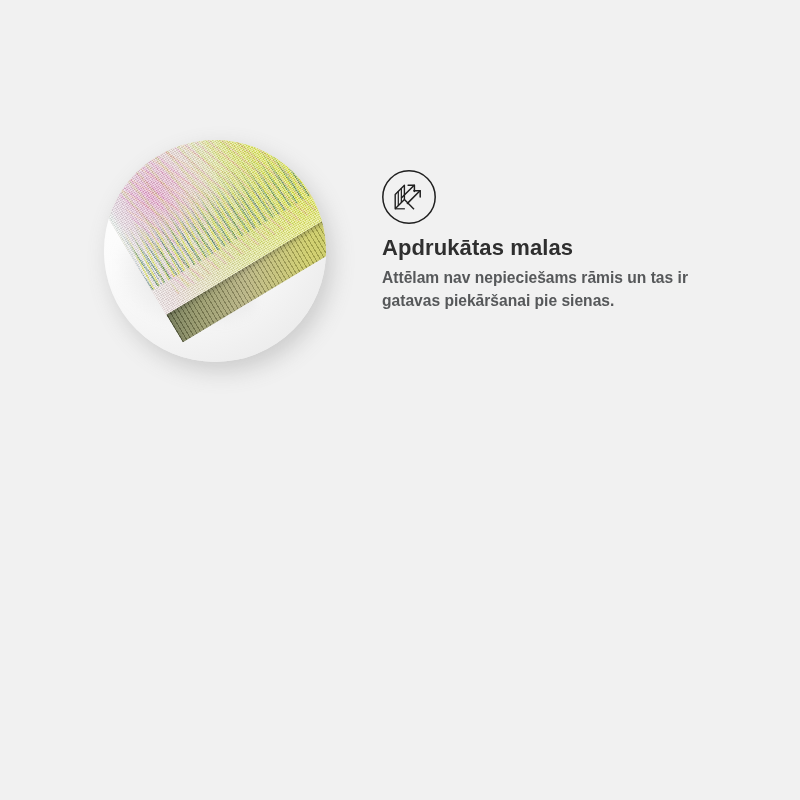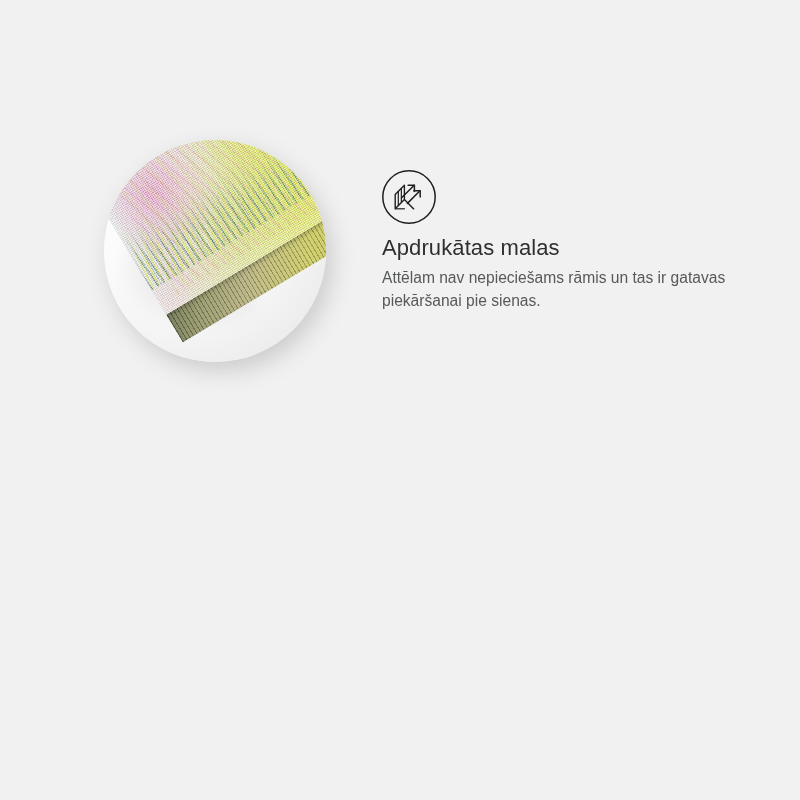--- a/index.html
+++ b/index.html
@@ -167,29 +167,29 @@
   #icon-printed-edges { left: 381px; top: 169px; }
   .feature-icon svg { display: block; width: 56px; height: 56px; }
 
   
   .feature-text { position: absolute; }
   #text-printed-edges { left: 382px; top: 235px; width: 360px; }
 
   .feature-title {
     margin: 0;
     font-size: 22px;
-    font-weight: 400;
+    font-weight: 700;
     letter-spacing: 0.1px;
     color: #2f2f2f;
     line-height: 1.18;
   }
   .feature-desc {
     margin: 6px 0 0 0;
     font-size: 15.6px;
-    font-weight: 400;
+    font-weight: 700;
     color: #56585a;
     line-height: 1.46;
     max-width: 352px;
   }
 </style>
 </head>
 <body>
 
 <div class="page">
 

